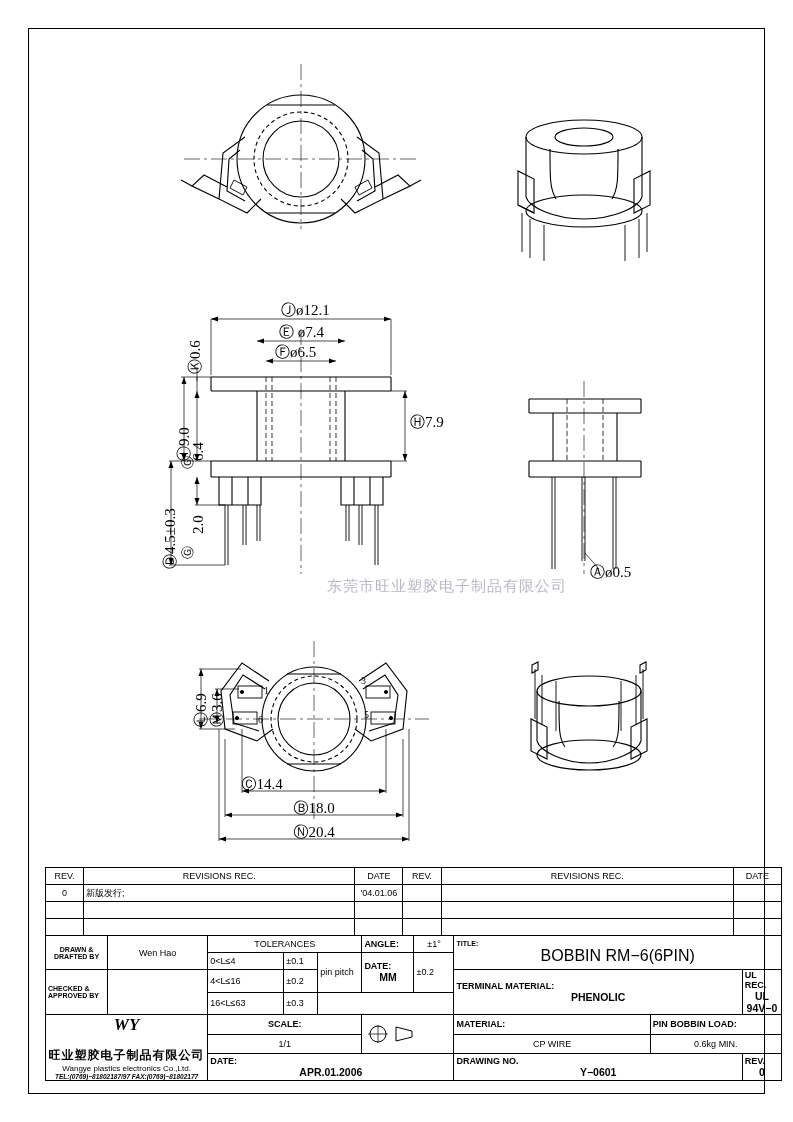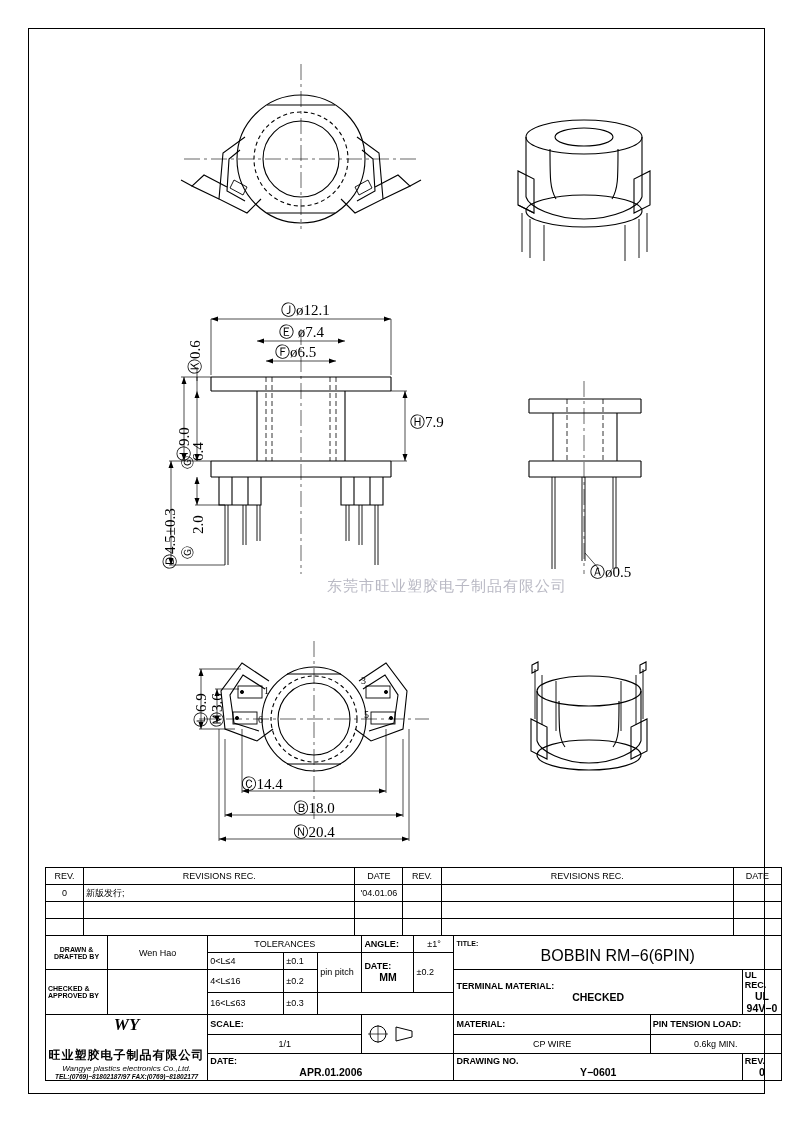--- a/index.html
+++ b/index.html
@@ -13,21 +13,21 @@
   .tblock{position:absolute;left:28px;top:866px;width:737px;height:228px;box-sizing:border-box;padding-left:16px;}
   table.tb{border-collapse:collapse;width:737px;table-layout:fixed;}
   table.tb td{border:1px solid #000;font-size:9px;padding:0 2px;vertical-align:middle;height:16px;}
   .ctr{text-align:center;}
   .rev-head td{font-size:8.5px;text-align:center;}
   .small{font-size:7.5px;}
   .big{font-size:16px;}
   .mid{font-size:10.5px;}
   .lbl{font-size:7px;font-weight:bold;}
   .logo-cn{font-size:12px;font-weight:bold;letter-spacing:1px;}
-  .logo-en{font-size:8px;font-style:italic;}
+  .logo-en{font-size:8px;}
   .logo-tel{font-size:6.5px;font-weight:bold;font-style:italic;}
   .wy{font-style:italic;font-weight:bold;font-size:17px;font-family:"Liberation Serif",serif;}
   .tolrow td{font-size:7px;text-align:left;height:11px;}
 </style>
 </head>
 <body>
 
 <div class="sheet">
   <div class="frame">
 
@@ -443,21 +443,21 @@
         <tr class="tolrow">
           <td rowspan="2" class="ctr">
             <div class="lbl">CHECKED &amp;</div>
             <div class="lbl">APPROVED BY</div>
           </td>
           <td rowspan="2" class="ctr mid"></td>
           <td>4&lt;L≤16</td>
           <td>±0.2</td>
           <td colspan="3" rowspan="2" class="lbl" style="text-align:left">
             <div>TERMINAL MATERIAL:</div>
-            <div class="mid ctr">CHECKED</div>
+            <div class="mid ctr">PHENOLIC</div>
           </td>
           <td rowspan="2" class="lbl" style="text-align:left">
             <div>UL REC.</div>
             <div class="mid ctr">UL 94V−0</div>
           </td>
         </tr>
         <tr class="tolrow">
           <td>16&lt;L≤63</td>
           <td>±0.3</td>
         </tr>
@@ -465,36 +465,36 @@
           <td colspan="2" rowspan="3" class="ctr">
             <div style="display:flex;align-items:center;justify-content:center;gap:12px;flex-direction:column;">
               <span class="wy">WY</span>
               <span>
                 <span class="logo-cn">旺业塑胶电子制品有限公司</span>
               </span>
             </div>
             <div class="logo-en">Wangye plastics electronics Co.,Ltd.</div>
             <div class="logo-tel">TEL:(0769)−81802187/97   FAX:(0769)−81802177</div>
           </td>
-          <td colspan="3" rowspan="1" class="lbl" style="text-align:left">
+          <td colspan="3" rowspan="1" class="lbl" style="text-align:center">
             <div>SCALE:</div>
           </td>
           <td colspan="2" rowspan="2" class="lbl" style="text-align:left">
             <svg width="60" height="22" viewBox="0 0 60 22">
               <circle cx="14" cy="11" r="8" fill="none" stroke="#000" stroke-width="1"></circle>
               <line x1="4" y1="11" x2="24" y2="11" stroke="#000" stroke-width="0.7"></line>
               <line x1="14" y1="2" x2="14" y2="20" stroke="#000" stroke-width="0.7"></line>
               <path d="M32 4 L48 8 L48 14 L32 18 Z" fill="none" stroke="#000" stroke-width="1"></path>
             </svg>
           </td>
           <td colspan="2" rowspan="1" class="lbl" style="text-align:left">
             <div>MATERIAL:</div>
           </td>
           <td colspan="2" rowspan="1" class="lbl" style="text-align:left">
-            <div>PIN TENSION LOAD:</div>
+            <div>PIN BOBBIN LOAD:</div>
           </td>
         </tr>
         <tr>
           <td colspan="3" class="ctr mid">1/1</td>
           <td colspan="2" class="ctr mid">CP  WIRE</td>
           <td colspan="2" class="ctr mid">0.6kg  MIN.</td>
         </tr>
         <tr>
           <td colspan="5" class="lbl" style="text-align:left">
             <div>DATE:</div>

